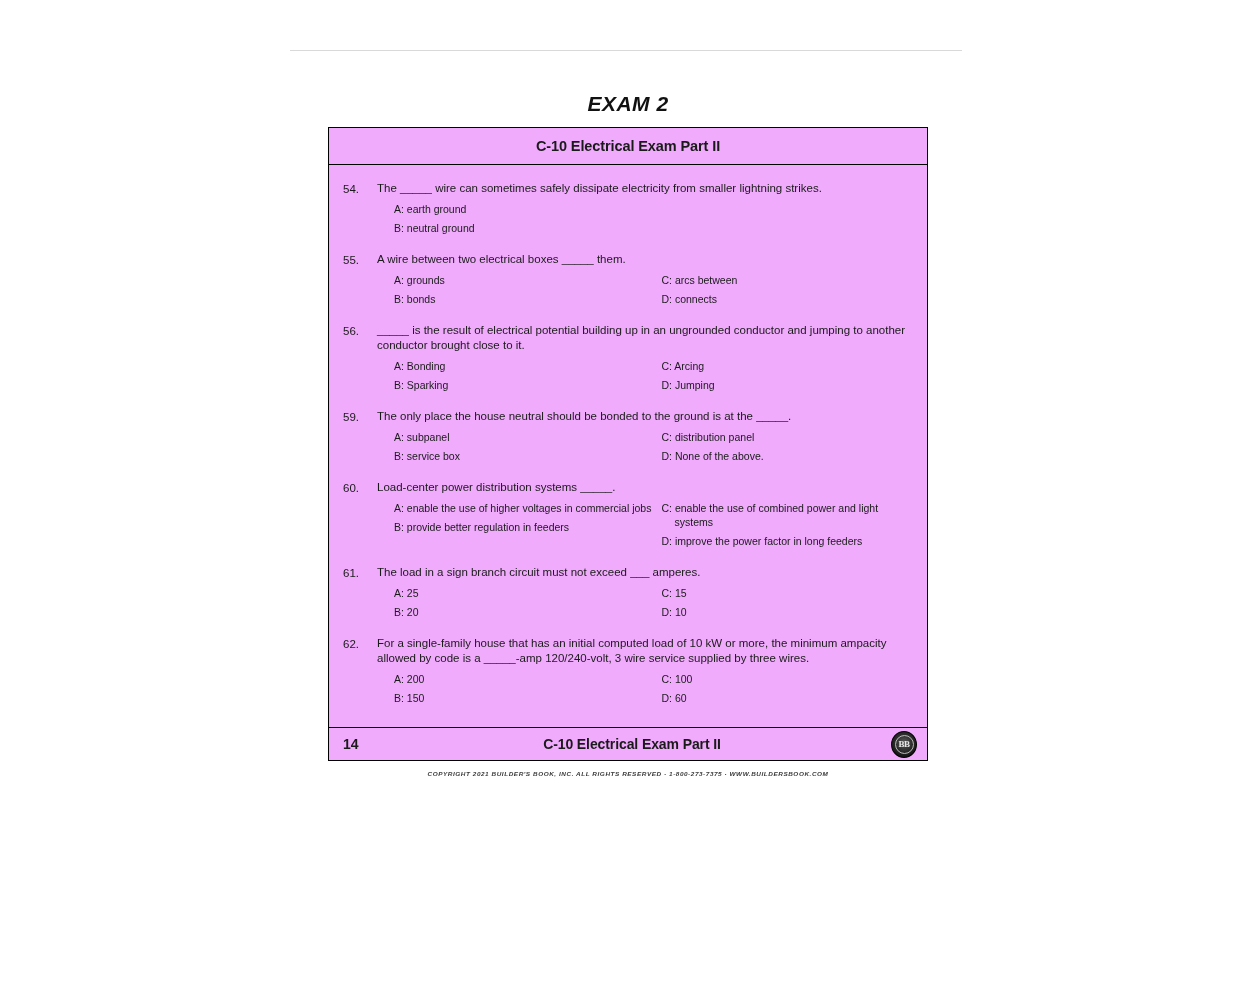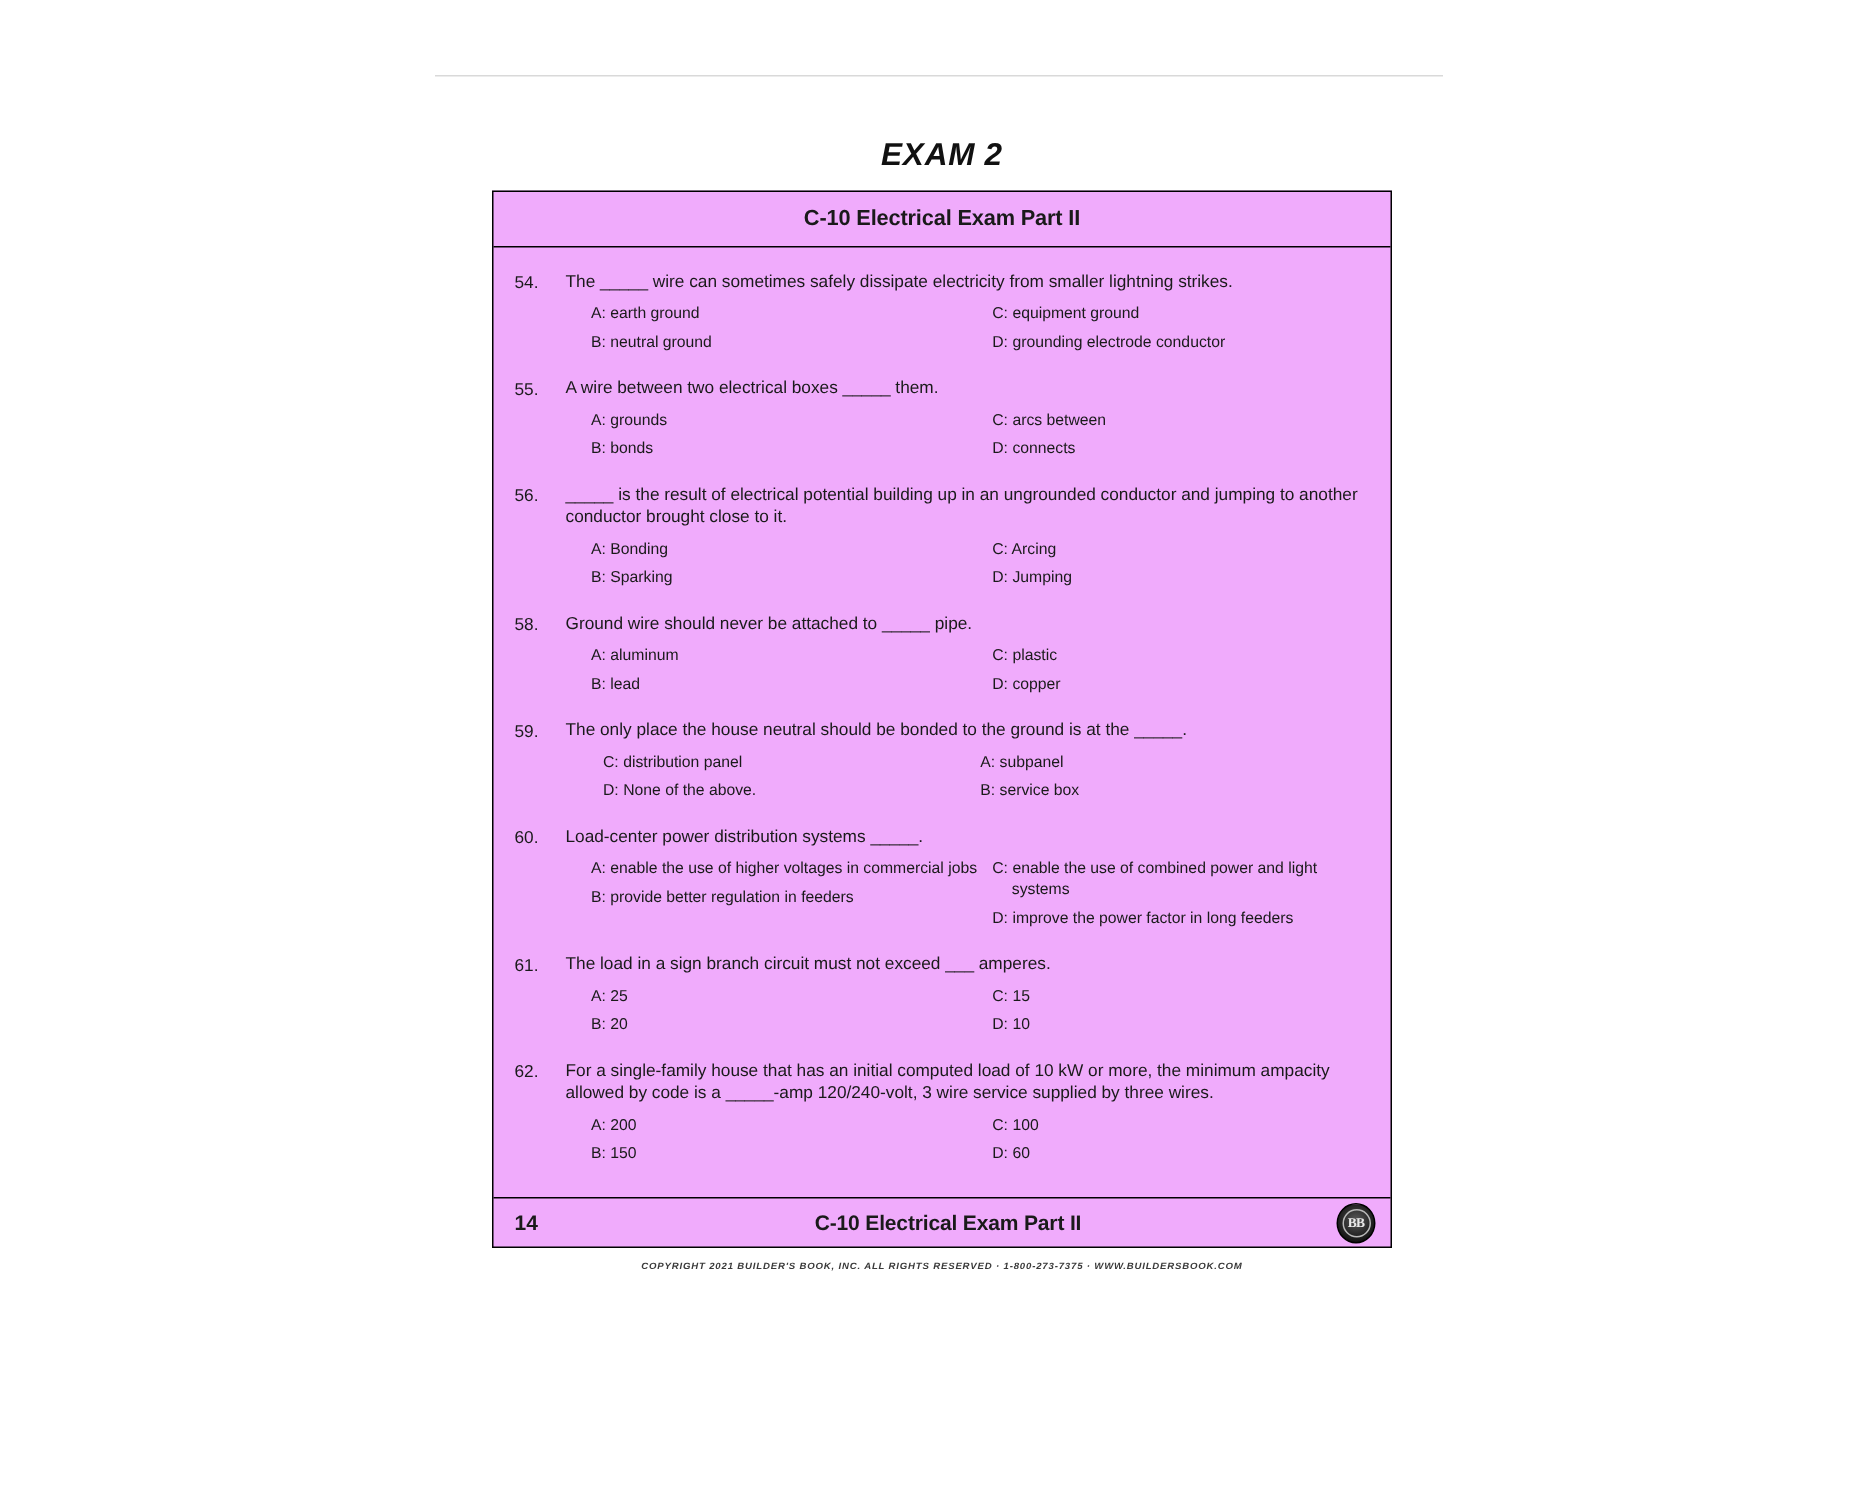--- a/index.html
+++ b/index.html
@@ -191,24 +191,20 @@
 
       <div class="question">
         <div class="q-num">54.</div>
         <div class="q-body">
           <div class="q-text">The _____ wire can sometimes safely dissipate electricity from smaller lightning strikes.</div>
           <div class="answers">
             <div class="ans-col">
               <div class="answer">A: earth ground</div>
               <div class="answer">B: neutral ground</div>
             </div>
-            <div class="ans-col right">
-              <div class="answer">C: equipment ground</div>
-              <div class="answer">D: grounding electrode conductor</div>
-            </div>
           </div>
         </div>
       </div>
 
       <div class="question">
         <div class="q-num">55.</div>
         <div class="q-body">
           <div class="q-text">A wire between two electrical boxes _____ them.</div>
           <div class="answers">
             <div class="ans-col">
@@ -234,49 +230,33 @@
             </div>
             <div class="ans-col right">
               <div class="answer">C: Arcing</div>
               <div class="answer">D: Jumping</div>
             </div>
           </div>
         </div>
       </div>
 
 
-      <div class="question">
-        <div class="q-num">58.</div>
-        <div class="q-body">
-          <div class="q-text">Ground wire should never be attached to _____ pipe.</div>
-          <div class="answers">
-            <div class="ans-col">
-              <div class="answer">A: aluminum</div>
-              <div class="answer">B: lead</div>
-            </div>
-            <div class="ans-col right">
-              <div class="answer">C: plastic</div>
-              <div class="answer">D: copper</div>
-            </div>
-          </div>
-        </div>
-      </div>
 
       <div class="question">
         <div class="q-num">59.</div>
         <div class="q-body">
           <div class="q-text">The only place the house neutral should be bonded to the ground is at the _____.</div>
           <div class="answers">
+            <div class="ans-col">
+              <div class="answer">A: subpanel</div>
+              <div class="answer">B: service box</div>
+            </div>
             <div class="ans-col right">
               <div class="answer">C: distribution panel</div>
               <div class="answer">D: None of the above.</div>
-            </div>
-            <div class="ans-col">
-              <div class="answer">A: subpanel</div>
-              <div class="answer">B: service box</div>
             </div>
           </div>
         </div>
       </div>
 
       <div class="question">
         <div class="q-num">60.</div>
         <div class="q-body">
           <div class="q-text">Load-center power distribution systems _____.</div>
           <div class="answers">

